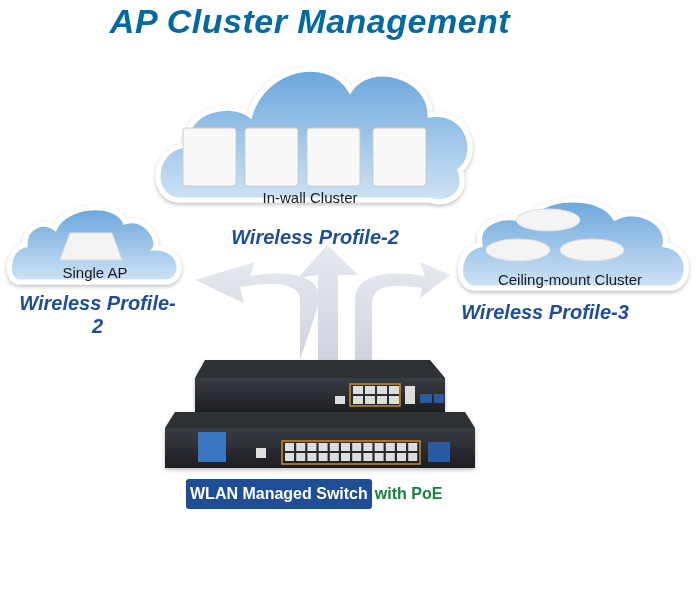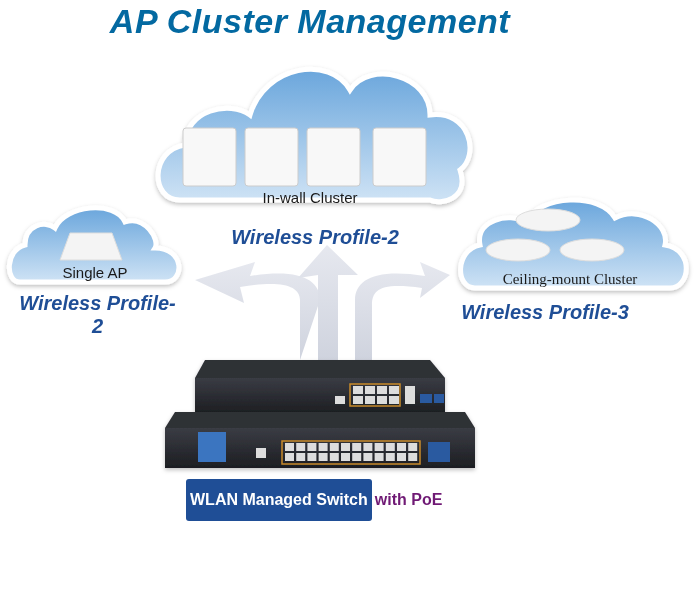--- a/index.html
+++ b/index.html
@@ -2,22 +2,22 @@
 <html><head>
 <meta charset="utf-8">
 <style>
   html,body{margin:0;padding:0;background:#fff;}
   body{width:700px;height:607px;position:relative;overflow:hidden;font-family:"Liberation Sans",sans-serif;}
   .title{position:absolute;left:0;width:620px;top:2px;text-align:center;font-size:34px;font-weight:bold;font-style:italic;color:#0369a1;letter-spacing:0.5px;}
   svg.scene{position:absolute;left:0;top:0;}
   .label{position:absolute;font-size:15px;color:#1a1a1a;text-align:center;}
   .profile{position:absolute;font-size:20px;font-weight:bold;font-style:italic;color:#1f4e96;text-align:center;}
   .caption{position:absolute;left:186px;top:479px;display:flex;align-items:center;font-weight:bold;font-size:16px;}
-  .caption .hl{background:#1f4e96;color:#fff;padding:12px 4px;border-radius:3px;}
-  .caption .rest{color:#701a75;margin-left:3px;}
+  .caption .hl{background:#1f4e96;color:#fff;padding:6px 4px;border-radius:3px;}
+  .caption .rest{color:#15803d;margin-left:3px;}
 </style>
 </head>
 <body>
 
 <div class="title">AP Cluster Management</div>
 
 <svg class="scene" width="700" height="607" viewBox="0 0 700 607">
   <defs>
     <linearGradient id="cloudg" x1="0" y1="0" x2="0" y2="1">
       <stop offset="0" stop-color="#6aa6dc"></stop>
@@ -119,19 +119,19 @@
     <rect x="428" y="442" width="22" height="20" fill="#2a5aa0"></rect>
   </g>
 </svg>
 
 <div class="label" style="left:20px;width:150px;top:264px;">Single AP</div>
 <div class="profile" style="left:15px;width:165px;top:292px;">Wireless Profile-2</div>
 
 <div class="label" style="left:220px;width:180px;top:189px;">In-wall Cluster</div>
 <div class="profile" style="left:225px;width:180px;top:226px;">Wireless Profile-2</div>
 
-<div class="label" style="left:490px;width:160px;top:271px;font-family:Liberation Serif, serif;">Ceiling-mount Cluster</div>
+<div class="label" style="left:490px;width:160px;top:271px;">Ceiling-mount Cluster</div>
 <div class="profile" style="left:460px;width:170px;top:301px;">Wireless Profile-3</div>
 
 <div class="caption">
   <span class="hl">WLAN Managed Switch</span>
   <span class="rest">with PoE</span>
 </div>
 
 </body></html>

